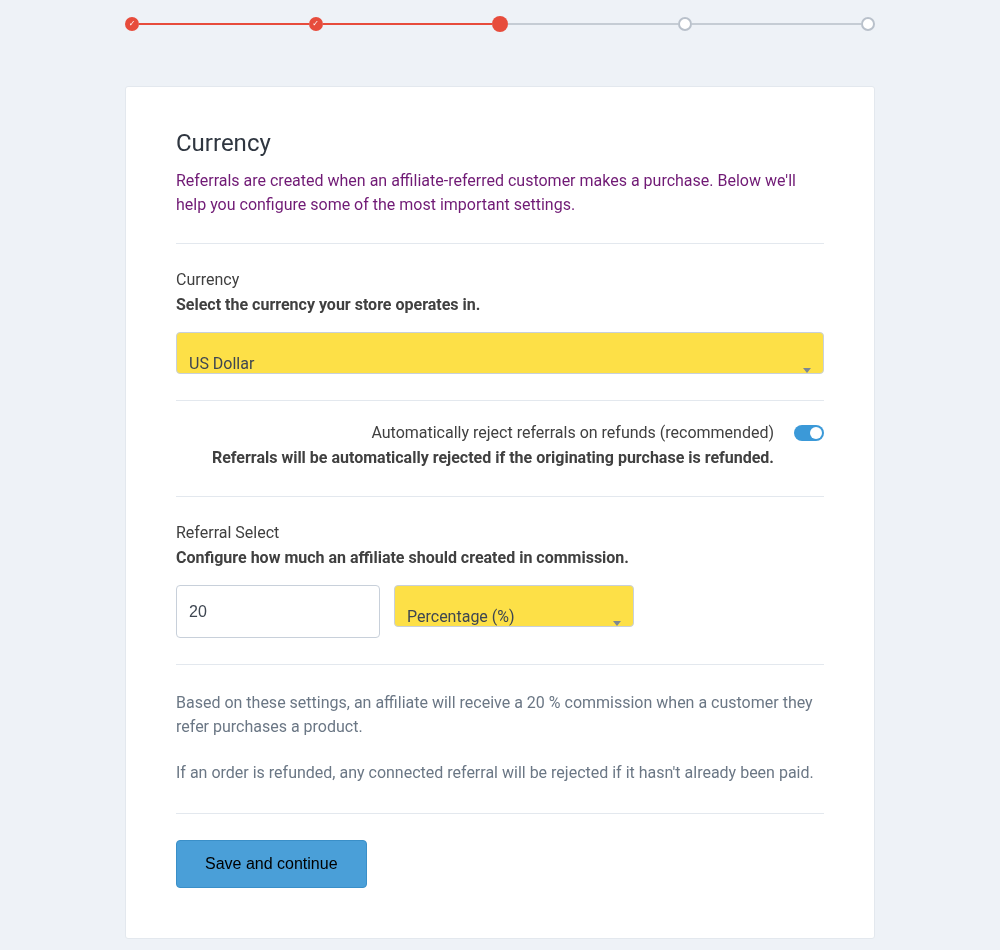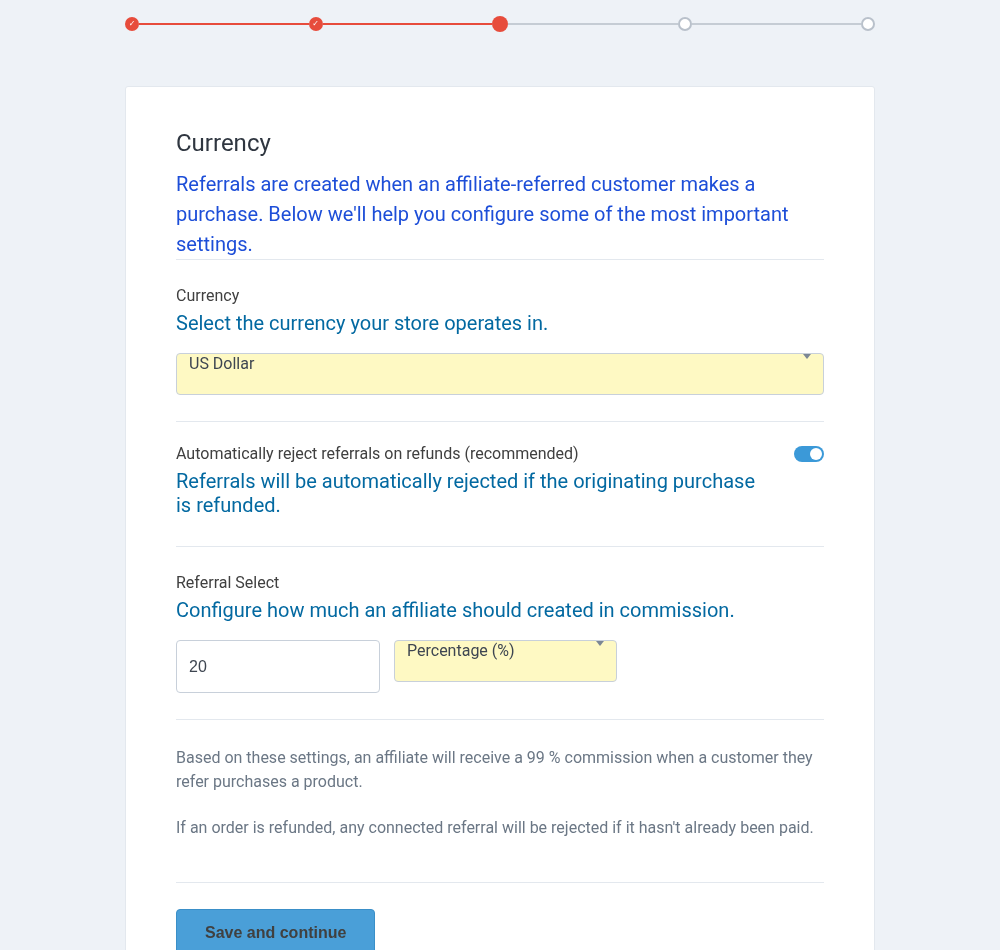--- a/index.html
+++ b/index.html
@@ -69,75 +69,78 @@
       padding: 42px 50px 50px 50px;
       margin-top: 34px;
     }
     .title {
       font-size: 24px;
       font-weight: 400;
       color: #2f3640;
       margin-bottom: 12px;
     }
     .subtitle {
-      font-size: 20px;
-      color: #1d4ed8;
+      font-size: 16px;
+      color: #701a75;
       line-height: 1.5;
+      margin-bottom: 26px;
     }
     .divider {
       border: none;
       border-top: 1px solid #e3e8ee;
       margin: 0;
     }
     .section {
       padding: 26px 0;
     }
     .section-label {
       font-size: 16px;
       color: #404040;
       margin-bottom: 6px;
     }
     .section-help {
-      font-size: 20px;
-      color: #0369a1;
+      font-size: 16px;
+      color: #404040;
       margin-bottom: 18px;
+      font-weight: bold;
     }
     .select-full {
       width: 100%;
       position: relative;
     }
     .select-box {
       width: 100%;
       height: 42px;
       border: 1px solid #c8d0da;
       border-radius: 4px;
-      background: #fef9c3;
+      background: #fde047;
       padding: 0 12px;
       font-size: 16px;
       color: #3e4651;
       display: flex;
-      align-items: flex-start;
+      align-items: flex-end;
       justify-content: space-between;
       cursor: pointer;
     }
     .caret {
       width: 0;
       height: 0;
       border-left: 4px solid transparent;
       border-right: 4px solid transparent;
       border-top: 5px solid #7c8794;
     }
     .toggle-row {
       display: flex;
       align-items: flex-start;
       justify-content: space-between;
     }
     .toggle-text {
       flex: 1;
       padding-right: 20px;
+      text-align: right;
     }
     .toggle-switch {
       width: 30px;
       height: 16px;
       background: #3b99d8;
       border-radius: 10px;
       position: relative;
       cursor: pointer;
       flex-shrink: 0;
       margin-top: 2px;
@@ -159,40 +162,40 @@
       width: 204px;
       height: 53px;
       border: 1px solid #c8d0da;
       border-radius: 4px;
       padding: 0 12px;
       font-size: 16px;
       color: #3e4651;
       background: #fff;
     }
     .select-type {
-      width: 223px;
+      width: 240px;
     }
     .summary-text {
       font-size: 16px;
       color: #6b7785;
       line-height: 1.5;
       padding: 0 0 24px 0;
     }
     .summary-text p {
       margin-bottom: 22px;
     }
     .summary-text p:last-child {
-      margin-bottom: 18px;
+      margin-bottom: 4px;
     }
     .btn-primary {
       background: #4a9fd8;
       border: 1px solid #3a8fc8;
-      color: #404040;
-      font-size: 16px;
-      font-weight: 700;
+      color: #000000;
+      font-size: 16px;
+      font-weight: 400;
       padding: 14px 28px;
       border-radius: 4px;
       cursor: pointer;
       margin-top: 26px;
     }
     .section-tight {
       padding: 22px 0;
     }
     .summary-section {
       padding-top: 26px;
@@ -262,21 +265,21 @@
             <span class="caret"></span>
           </div>
         </div>
       </div>
     </div>
 
     <hr class="divider">
 
     <div class="summary-section">
       <div class="summary-text">
-        <p>Based on these settings, an affiliate will receive a 99 % commission when a customer they refer purchases a product.</p>
+        <p>Based on these settings, an affiliate will receive a 20 % commission when a customer they refer purchases a product.</p>
         <p>If an order is refunded, any connected referral will be rejected if it hasn't already been paid.</p>
       </div>
     </div>
 
     <hr class="divider">
 
     <button class="btn-primary">Save and continue</button>
   </div>
 </div>
 

